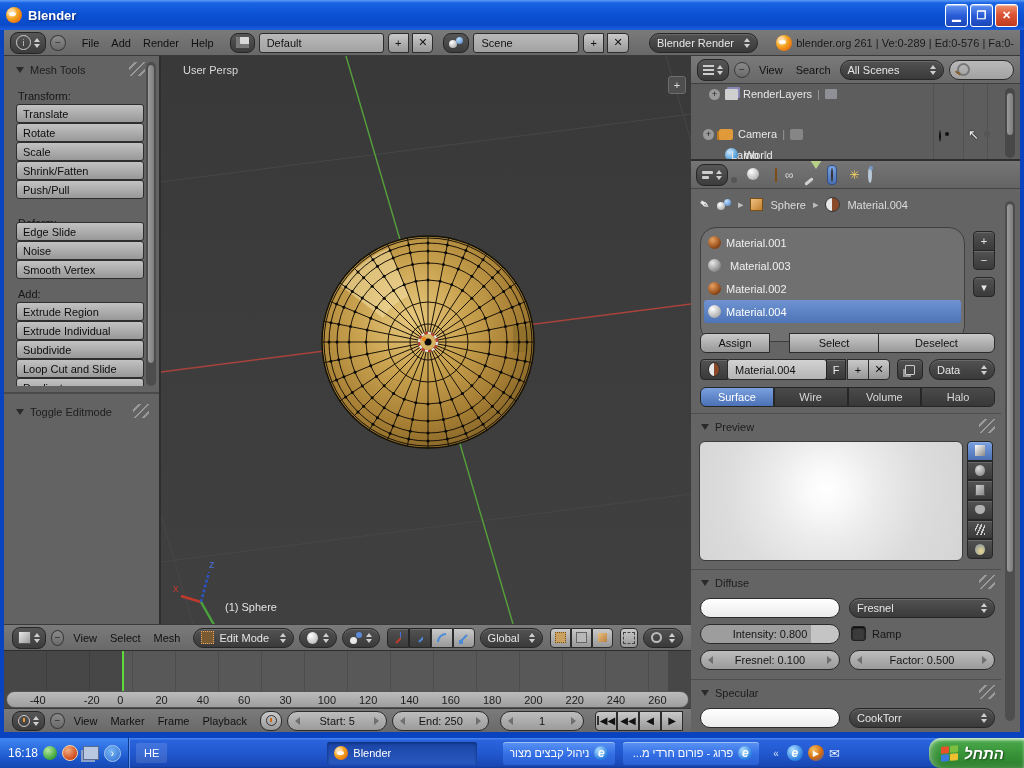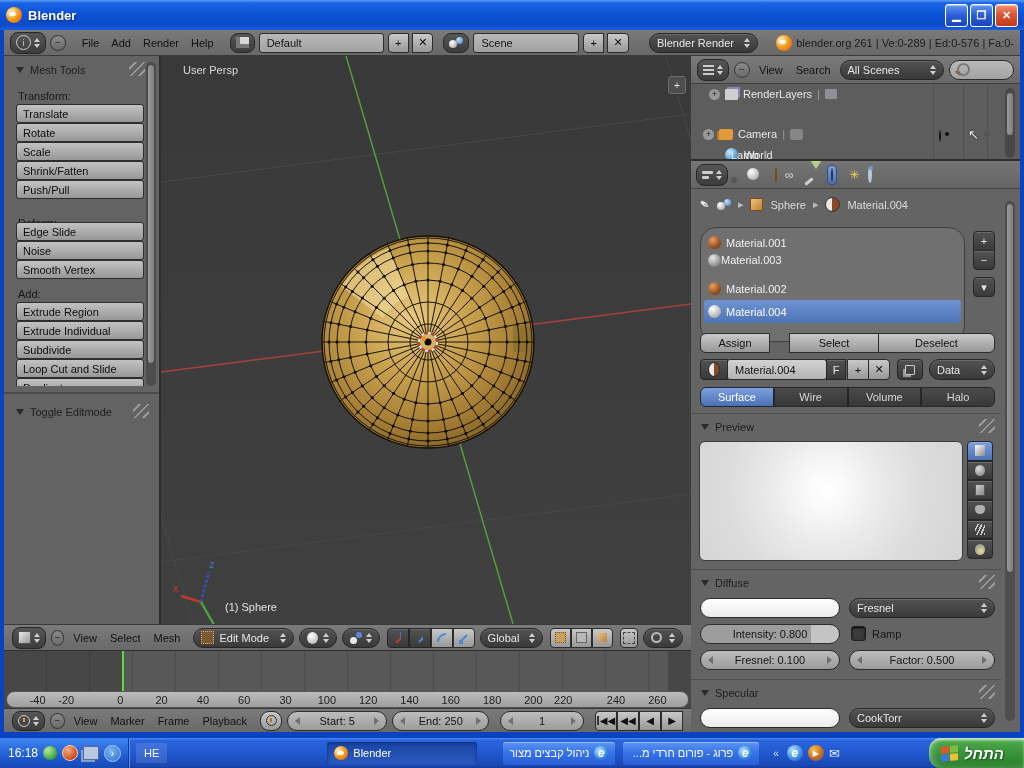--- a/index.html
+++ b/index.html
@@ -546,21 +546,21 @@
       <span style="color:#bdbdbd">▸</span>
       <span class="imat"></span>
       <span>Material.004</span>
     </div>
 
     <div class="abs" style="left:9px;top:66px;width:265px;height:115px;background:#707070;border:1px solid #3f3f3f;border-radius:16px;padding:3px;box-sizing:border-box;">
       <div style="display:flex;align-items:center;gap:5px;height:23px;padding:0 4px;color:#f0f0f0;">
         <span class="sph" style="width:13px;height:13px;background:radial-gradient(circle at 35% 30%,#e8a060,#8a4414 70%,#5a2a08)"></span>
         <span>Material.001</span>
       </div>
-      <div style="display:flex;align-items:flex-start;gap:0;height:23px;padding:0 4px;color:#f0f0f0;">
+      <div style="display:flex;align-items:center;gap:9px;height:23px;padding:0 4px;color:#f0f0f0;">
         <span class="sph" style="width:13px;height:13px;background:radial-gradient(circle at 35% 30%,#e8e8e8,#8a8a8a 70%,#555)"></span>
         <span>Material.003</span>
       </div>
       <div style="display:flex;align-items:center;gap:5px;height:23px;padding:0 4px;color:#f0f0f0;">
         <span class="sph" style="width:13px;height:13px;background:radial-gradient(circle at 35% 30%,#e8a060,#8a4414 70%,#5a2a08)"></span>
         <span>Material.002</span>
       </div>
       <div style="display:flex;align-items:center;gap:5px;height:23px;padding:0 4px;color:#fff;background:linear-gradient(#6f93d2,#4d74b6);border-radius:3px;">
         <span class="sph" style="width:13px;height:13px;background:radial-gradient(circle at 35% 30%,#fff,#b0b0b0 70%,#777)"></span>
         <span>Material.004</span>
@@ -773,33 +773,33 @@
         </span>
     </span>
   </div>
 
   <div class="abs" style="left:4px;top:650px;width:687px;height:58px;background:#474747;border-top:1px solid #2e2e2e;overflow:hidden;">
     <div class="abs" style="left:118px;top:0;width:546px;height:40px;background:#585858;"></div>
     <div class="abs" style="left:0;top:0;width:687px;height:40px;background:repeating-linear-gradient(90deg,transparent 0 42px,rgba(0,0,0,.14) 42px 43px);"></div>
     <div class="abs" style="left:118px;top:0;width:2px;height:40px;background:#5fd83a;"></div>
     <div class="abs" style="left:2px;top:40px;width:683px;height:17px;background:linear-gradient(#bcbcbc,#9e9e9e);border:1px solid #555;border-radius:9px;display:flex;align-items:center;box-sizing:border-box;padding:0 10px;">
       <span style="flex:1;text-align:center;color:#1c1c1c">-40</span>
-      <span style="flex:1;text-align:left;color:#1c1c1c">-20</span>
+      <span style="flex:1;text-align:right;color:#1c1c1c">-20</span>
       <span style="flex:1;text-align:center;color:#1c1c1c">0</span>
       <span style="flex:1;text-align:center;color:#1c1c1c">20</span>
       <span style="flex:1;text-align:center;color:#1c1c1c">40</span>
       <span style="flex:1;text-align:center;color:#1c1c1c">60</span>
       <span style="flex:1;text-align:center;color:#1c1c1c">30</span>
       <span style="flex:1;text-align:center;color:#1c1c1c">100</span>
       <span style="flex:1;text-align:center;color:#1c1c1c">120</span>
       <span style="flex:1;text-align:center;color:#1c1c1c">140</span>
       <span style="flex:1;text-align:center;color:#1c1c1c">160</span>
       <span style="flex:1;text-align:center;color:#1c1c1c">180</span>
       <span style="flex:1;text-align:center;color:#1c1c1c">200</span>
-      <span style="flex:1;color:#1c1c1c">220</span>
+      <span style="flex:1;text-align:center;color:#1c1c1c">220</span>
       <span style="flex:1;text-align:center;color:#1c1c1c">240</span>
       <span style="flex:1;text-align:center;color:#1c1c1c">260</span>
     </div>
   </div>
 
   <div class="abs" style="left:4px;top:708px;width:687px;height:24px;background:linear-gradient(#7b7b7b,#696969);border-top:1px solid #3a3a3a;display:flex;align-items:center;gap:5px;padding:0 8px;box-sizing:border-box;overflow:hidden;">
     <span class="edbtn" style="height:20px">
       <span style="width:12px;height:12px;border-radius:50%;border:1.5px solid #ccc;position:relative;box-sizing:border-box">
           <i style="position:absolute;left:4px;top:2px;width:1.5px;height:4px;background:#e09a3a"></i>
         </span>

